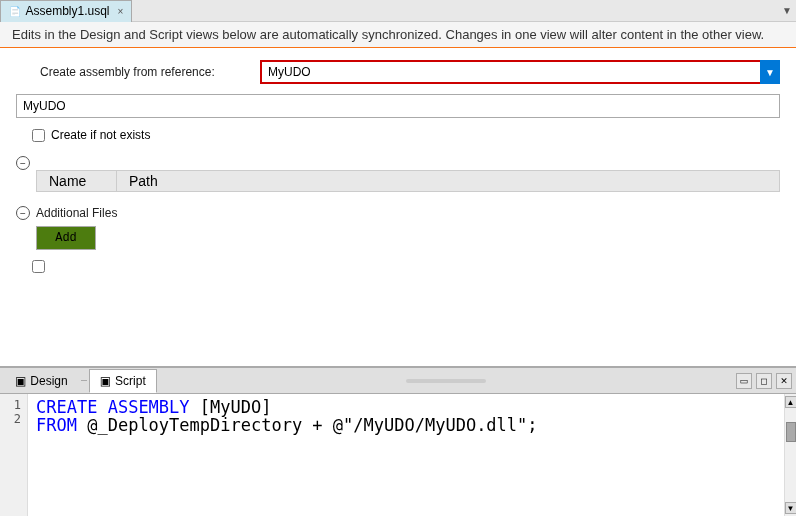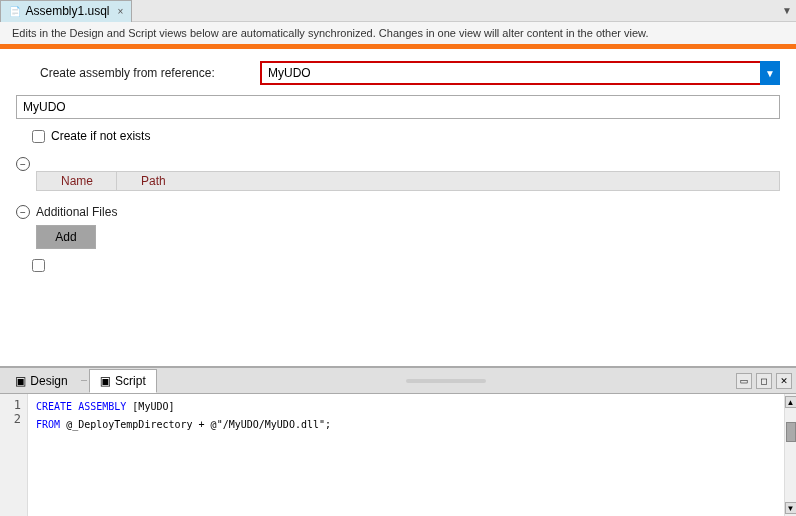--- a/index.html
+++ b/index.html
@@ -66,23 +66,23 @@
     .content-area {
       flex: 1;
       background: white;
       display: flex;
       flex-direction: column;
       overflow: hidden;
     }
 
     .info-bar {
       background: #f5f5f5;
-      border-bottom: 5px solid #f97316;
+      border-bottom: 1px solid #f97316;
       padding: 5px 12px;
-      font-size: 11px;
+      font-size: 13px;
       color: #333;
     }
 
     .form-area {
       padding: 12px 16px;
       display: flex;
       flex-direction: column;
       gap: 10px;
       flex: 1;
     }
@@ -187,46 +187,47 @@
 
     .table-header {
       display: flex;
       background: #e8e8e8;
       border: 1px solid #ccc;
       margin-left: 20px;
       margin-right: 0;
     }
 
     .table-col {
-      padding: 2px 24px;
-      font-size: 12px;
-      color: #7f1d1d;
+      padding: 2px 12px;
+      font-size: 14px;
+      color: #000000;
       border-right: 1px solid #ccc;
     }
 
     .table-col:first-child {
       width: 80px;
     }
 
     .table-col:last-child {
       flex: 1;
       border-right: none;
     }
 
     .add-btn {
       margin-left: 20px;
       width: 60px;
       height: 24px;
-      background: #a3a3a3;
+      background: #4d7c0f;
       border: 1px solid #aaa;
       font-size: 12px;
       cursor: pointer;
       display: flex;
       align-items: center;
       justify-content: center;
+      font-family: Liberation Mono, monospace;
     }
 
     
     .bottom-panel {
       border-top: 2px solid #aaa;
       background: #f5f5f5;
       display: flex;
       flex-direction: column;
       height: 150px;
     }
@@ -306,21 +307,21 @@
       min-width: 28px;
       text-align: right;
       font-size: 12px;
       color: #555;
       font-family: 'Consolas', monospace;
     }
 
     .code-content {
       padding: 4px 8px;
       font-family: 'Consolas', monospace;
-      font-size: 10px;
+      font-size: 17px;
       flex: 1;
     }
 
     .code-line {
       line-height: 18px;
     }
 
     .kw { color: #0000ff; }
 
     .scrollbar-v {

